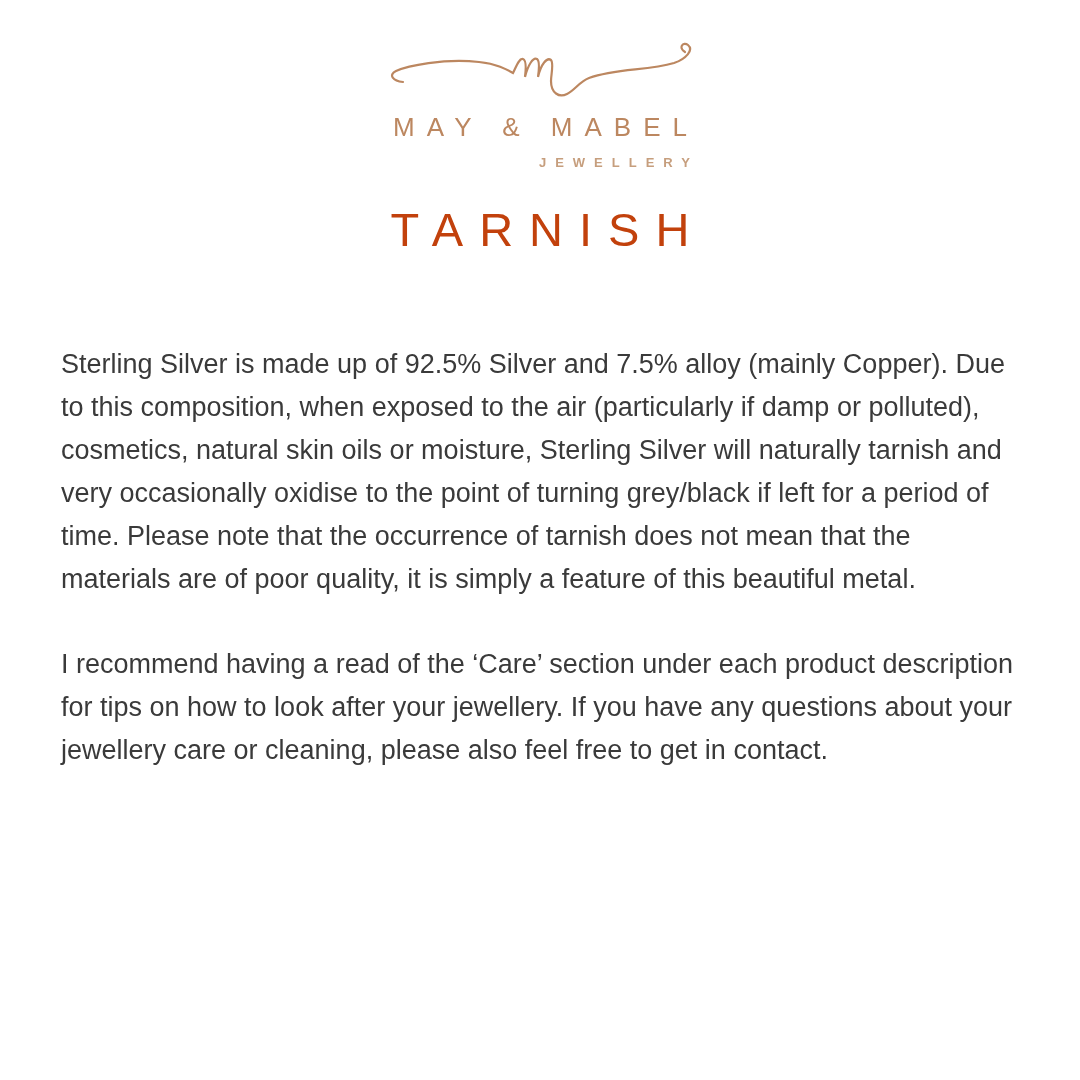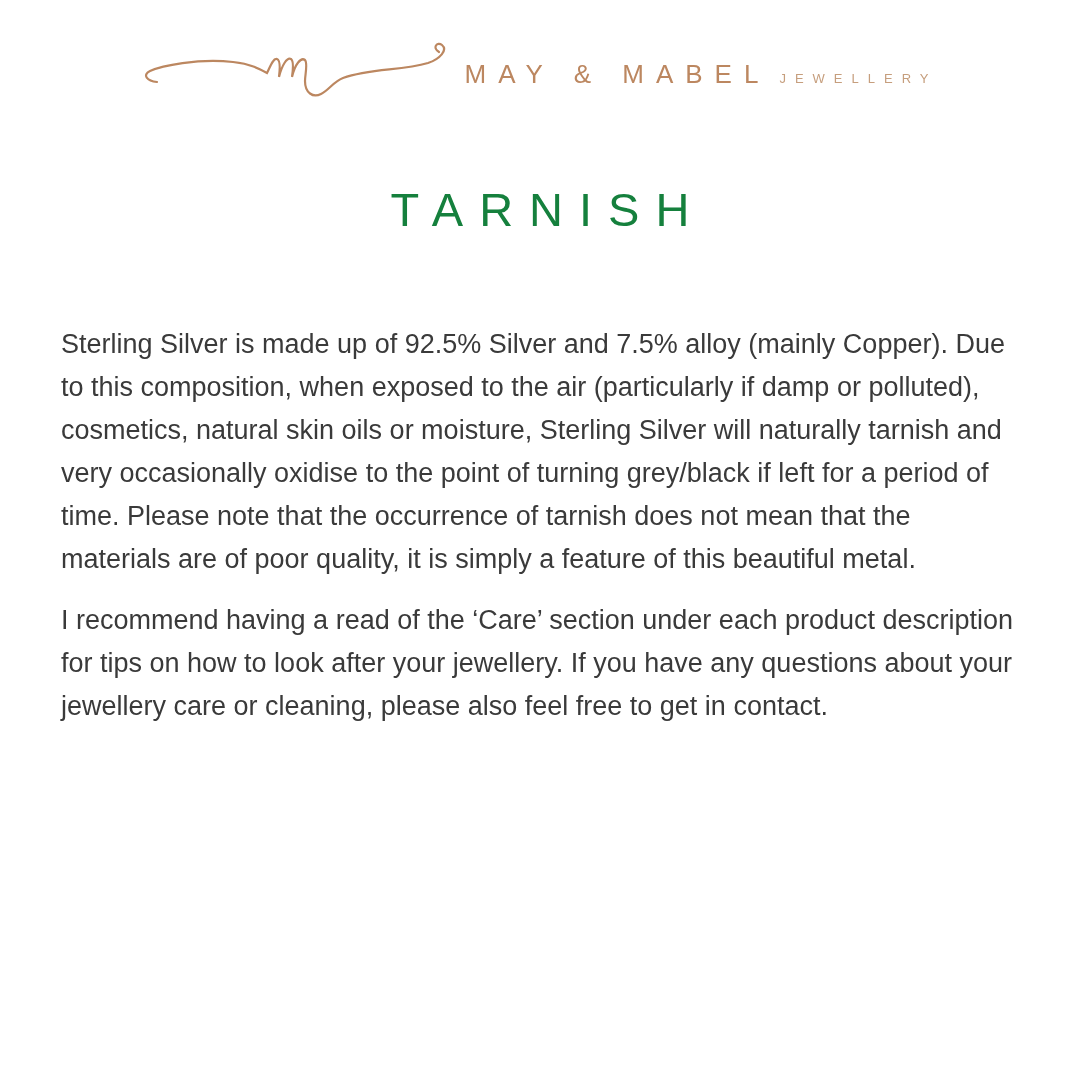--- a/index.html
+++ b/index.html
@@ -17,22 +17,22 @@
     height: 1080px;
     background: #ffffff;
     display: flex;
     flex-direction: column;
     align-items: center;
     padding-top: 36px;
   }
 
   .logo-block {
     display: flex;
-    flex-direction: row;
-    align-items: center;
+    flex-direction: column;
+    align-items: flex-end;
   }
 
   .logo-flourish {
     width: 310px;
     height: 72px;
     display: block;
   }
 
   .brand-name {
     margin-top: 4px;
@@ -40,48 +40,48 @@
     font-weight: 400;
     letter-spacing: 12px;
     text-indent: 12px;
     color: #bc8760;
     white-space: nowrap;
   }
 
   .brand-tagline {
     margin-top: 12px;
     font-size: 13px;
-    font-weight: 400;
+    font-weight: 700;
     letter-spacing: 9px;
     text-indent: 9px;
     color: #c69e7d;
     white-space: nowrap;
   }
 
   .page-title {
-    margin-top: 74px;
+    margin-top: 32px;
     font-size: 47px;
     font-weight: 400;
     letter-spacing: 16px;
     text-indent: 16px;
-    color: #15803d;
+    color: #c2410c;
     white-space: nowrap;
   }
 
   .body-text {
     margin-top: 86px;
     width: 958px;
     color: #3a3a3a;
     font-size: 27px;
     line-height: 43px;
     font-weight: 400;
   }
 
   .body-text p + p {
-    margin-top: 18px;
+    margin-top: 42px;
   }
 </style>
 </head>
 <body>
 
 <div class="page">
 
   <div class="logo-block">
     <svg class="logo-flourish" viewBox="0 0 310 70" fill="none" xmlns="http://www.w3.org/2000/svg">
       <path d="M 14 45

